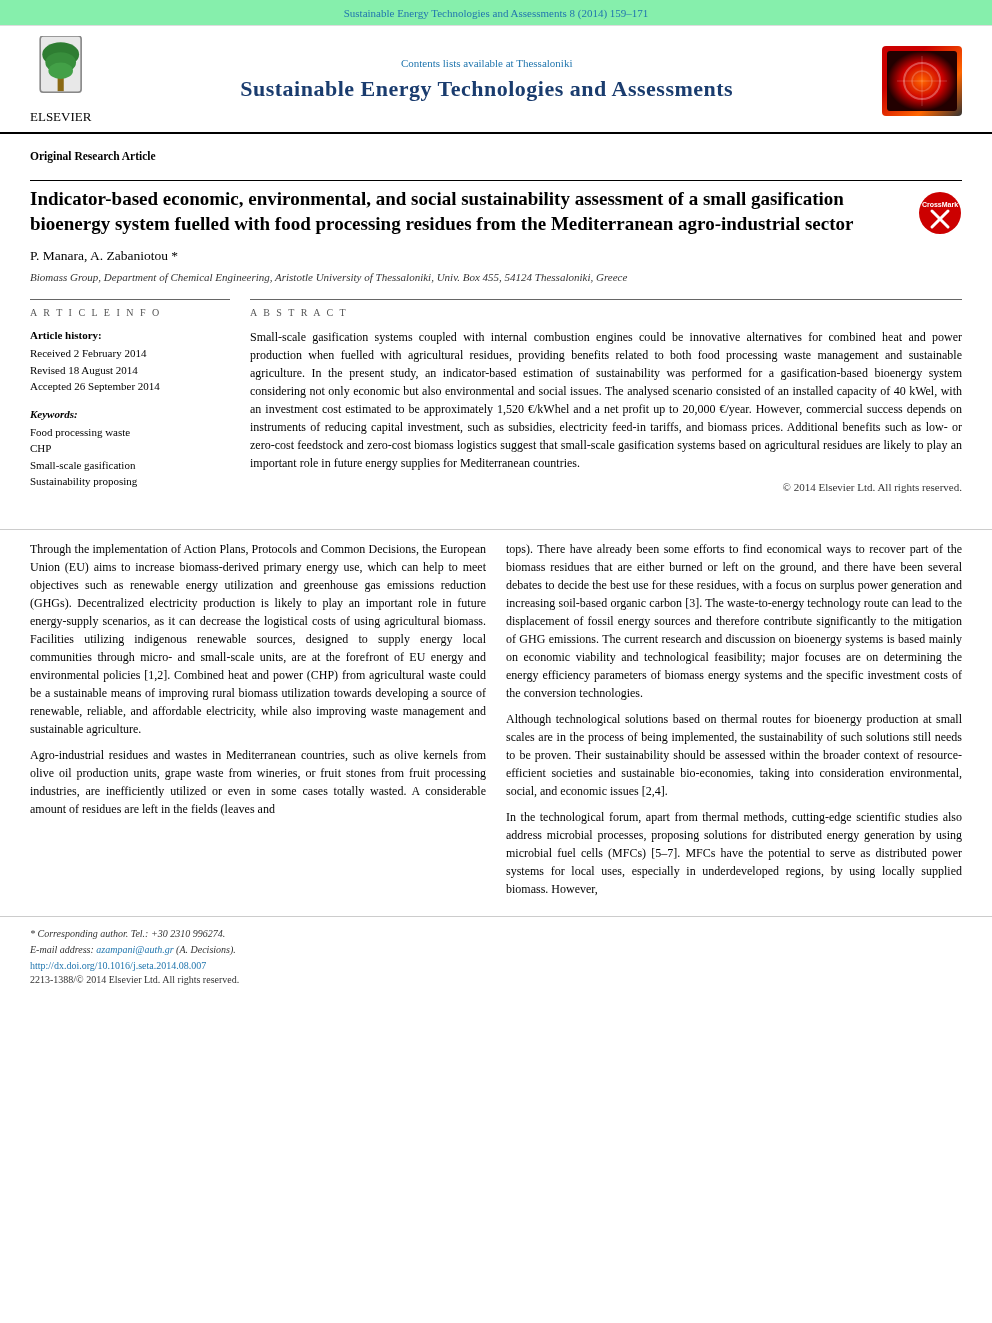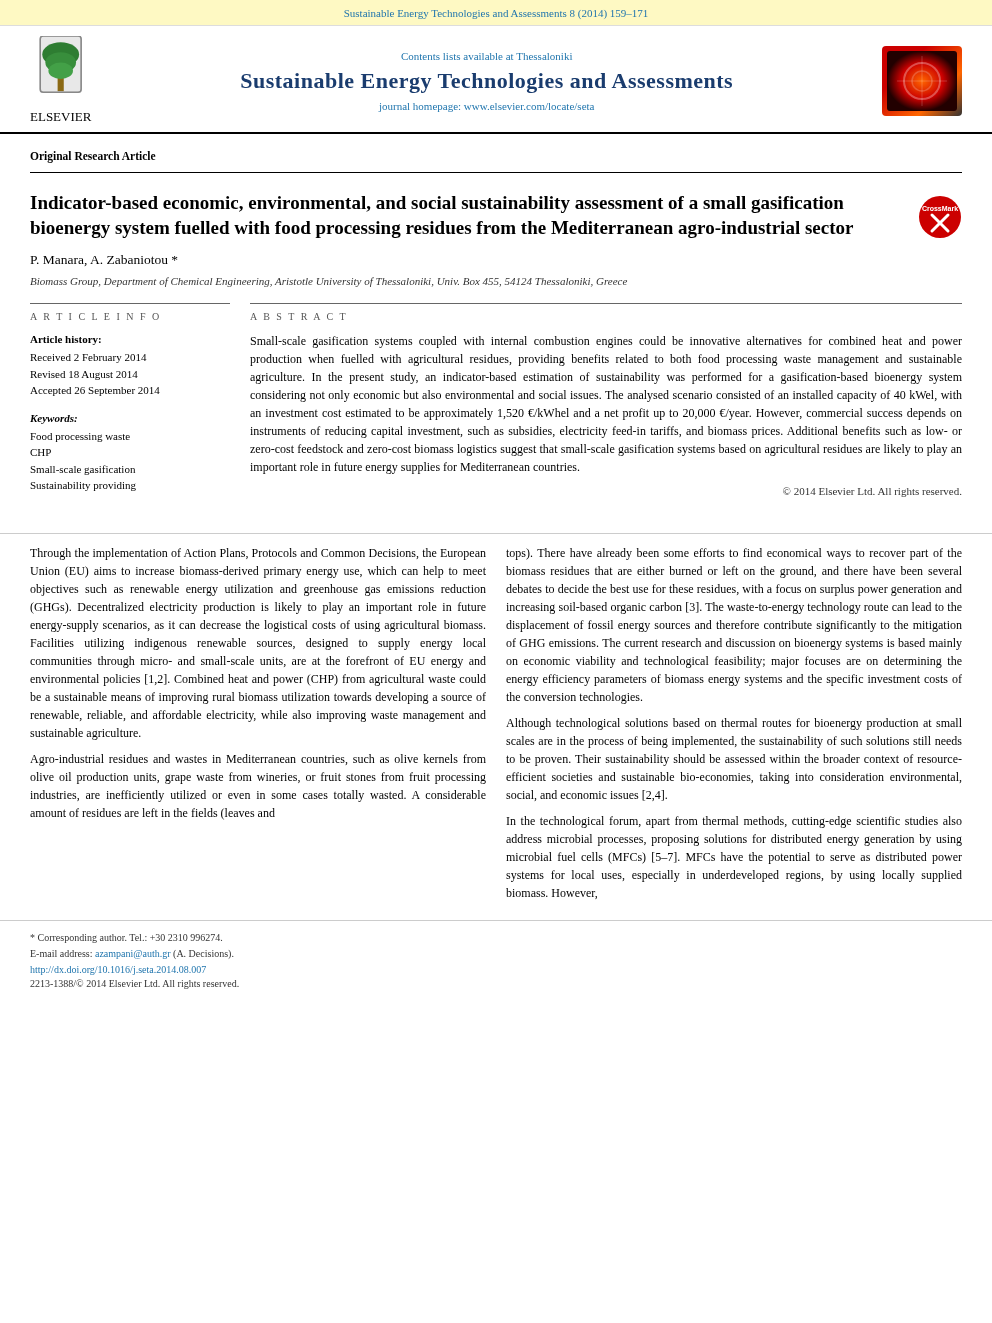--- a/index.html
+++ b/index.html
@@ -8,21 +8,21 @@
       background: #fff;
       width: 992px;
       min-height: 1323px;
       color: #000;
       font-size: 13px;
       line-height: 1.4;
     }
 
     
     .top-bar {
-      background: #fef9c3;
+      background: #86efac;
       text-align: center;
       padding: 6px 0 4px;
       font-size: 11px;
       color: #2176ae;
       border-bottom: 1px solid #ddd;
     }
 
     
     .journal-header {
       display: flex;
@@ -69,22 +69,22 @@
 
     
     .main-content {
       padding: 14px 30px 10px 30px;
     }
 
     .article-type {
       font-size: 11.5px;
       font-weight: bold;
       border-bottom: 1px solid #000;
-      padding-bottom: 8px;
-      margin-bottom: 18px;
+      padding-bottom: 16px;
+      margin-bottom: 6px;
     }
 
     .title-row {
       display: flex;
       align-items: flex-start;
       margin-bottom: 10px;
     }
     .article-title {
       font-size: 19px;
       font-weight: bold;
@@ -208,20 +208,21 @@
     
     .footer {
       padding: 10px 30px 6px;
       border-top: 1px solid #ccc;
       margin-top: 10px;
     }
     .footer-note {
       font-size: 10px;
       color: #333;
       margin-bottom: 2px;
+      font-style: italic;
     }
     .footer-doi {
       font-size: 10px;
       color: #2176ae;
     }
     .footer-issn {
       font-size: 10px;
       color: #333;
     }
 
@@ -262,24 +263,20 @@
     </svg>
     <div class="elsevier-text">ELSEVIER</div>
   </div>
 
   <div class="journal-header-center">
     <div class="contents-line">
       <span>Contents lists available at</span>
       <span style="color:#2176ae; cursor:pointer;">Thessaloniki</span>
     </div>
     <div class="journal-title-big">Sustainable Energy Technologies and Assessments</div>
-    <div class="homepage-line">
-      <span>journal homepage: </span>
-      <span style="color:#2176ae; cursor:pointer;">www.elsevier.com/locate/seta</span>
-    </div>
   </div>
 
   <div class="journal-logo-right">
     <svg width="70" height="60" viewBox="0 0 70 60">
       <defs>
         <radialGradient id="rg1" cx="50%" cy="50%" r="50%">
           <stop offset="0%" stop-color="#ff6600"></stop>
           <stop offset="60%" stop-color="#cc0000"></stop>
           <stop offset="100%" stop-color="#220000"></stop>
         </radialGradient>
@@ -324,21 +321,21 @@
 
       <div class="article-history-label">Article history:</div>
       <div class="article-history-item">Received 2 February 2014</div>
       <div class="article-history-item">Revised 18 August 2014</div>
       <div class="article-history-item">Accepted 26 September 2014</div>
 
       <div class="keywords-label">Keywords:</div>
       <div class="keyword-item">Food processing waste</div>
       <div class="keyword-item">CHP</div>
       <div class="keyword-item">Small-scale gasification</div>
-      <div class="keyword-item">Sustainability providing</div>
+      <div class="keyword-item">Sustainability proposing</div>
     </div>
 
     <div class="col-right">
       <div class="col-section-title">A B S T R A C T</div>
       <div class="abstract-text">Small-scale gasification systems coupled with internal combustion engines could be innovative alternatives for combined heat and power production when fuelled with agricultural residues, providing benefits related to both food processing waste management and sustainable agriculture. In the present study, an indicator-based estimation of sustainability was performed for a gasification-based bioenergy system considering not only economic but also environmental and social issues. The analysed scenario consisted of an installed capacity of 40 kWel, with an investment cost estimated to be approximately 1,520 €/kWhel and a net profit up to 20,000 €/year. However, commercial success depends on instruments of reducing capital investment, such as subsidies, electricity feed-in tariffs, and biomass prices. Additional benefits such as low- or zero-cost feedstock and zero-cost biomass logistics suggest that small-scale gasification systems based on agricultural residues are likely to play an important role in future energy supplies for Mediterranean countries.</div>
       <div class="copyright-line">© 2014 Elsevier Ltd. All rights reserved.</div>
     </div>
   </div>
 
 </div>

